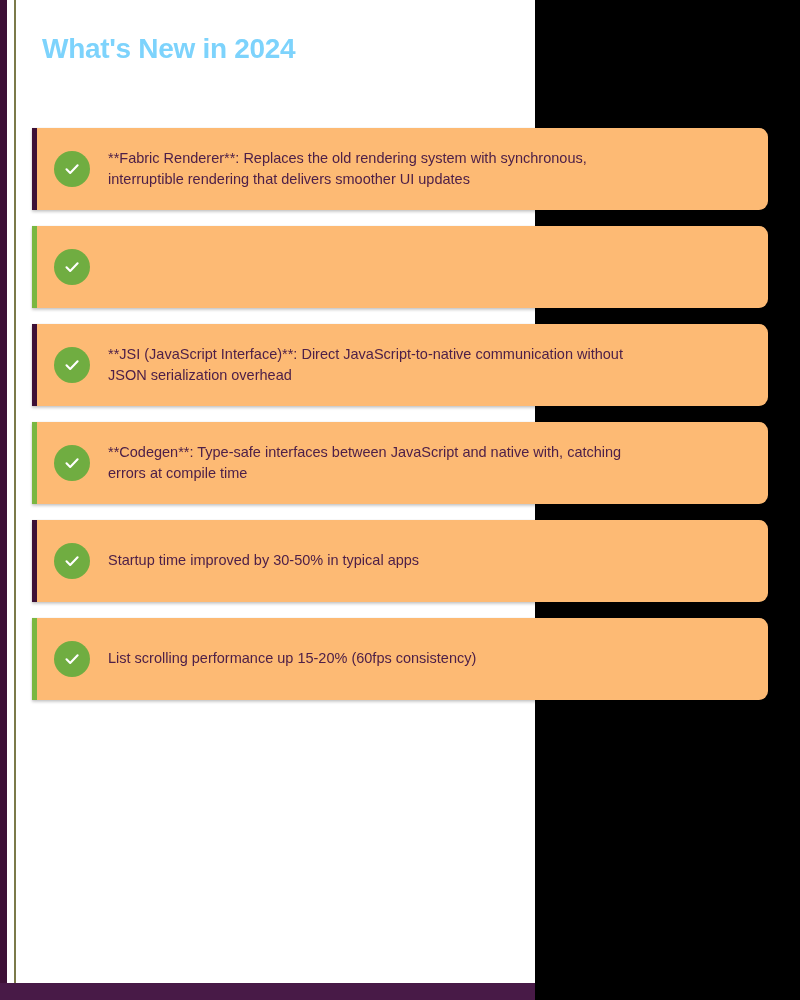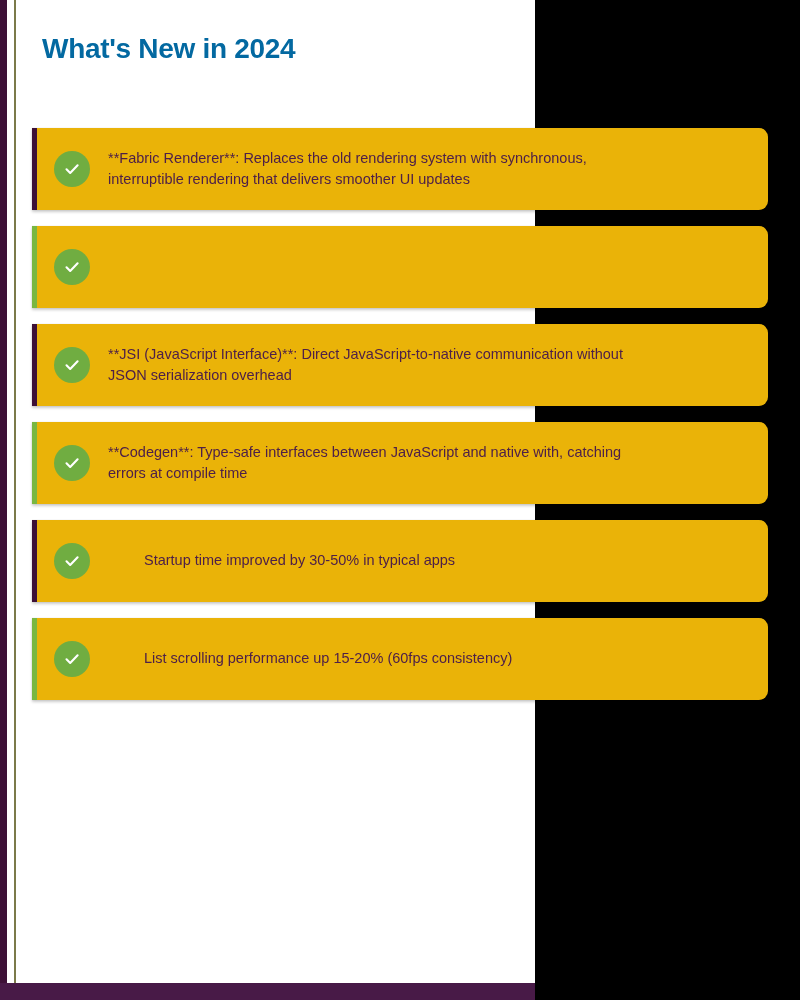--- a/index.html
+++ b/index.html
@@ -49,50 +49,50 @@
     background: #481a47;
   }
 
   
   #page-title {
     position: absolute;
     left: 42px;
     top: 33px;
     font-size: 28px;
     font-weight: bold;
-    color: #0369a1;
+    color: #7dd3fc;
     letter-spacing: -0.3px;
     white-space: nowrap;
     z-index: 5;
   }
 
   
   #cards {
     position: absolute;
     left: 32px;
     top: 128px;
     width: 736px;
     z-index: 6;
   }
 
   .card {
     position: relative;
     box-sizing: border-box;
     width: 736px;
-    background: #eab308;
+    background: #fdba74;
     border-radius: 0 9px 9px 0;
     box-shadow: 0 2px 3px rgba(0,0,0,0.20), 0 0 1px rgba(0,0,0,0.25);
     margin-bottom: 16px;
     display: flex;
     align-items: center;
     padding: 0 18px 0 0;
     overflow: hidden;
   }
   .card.two-line { height: 82px; }
-  .card.one-line { height: 82px; gap: 36px; }
+  .card.one-line { height: 82px; }
 
   .accent {
     position: absolute;
     left: 0; top: 0;
     width: 5px;
     height: 100%;
   }
   .accent.purple { background: #3d1036; }
   .accent.green  { background: #79b741; }
 

